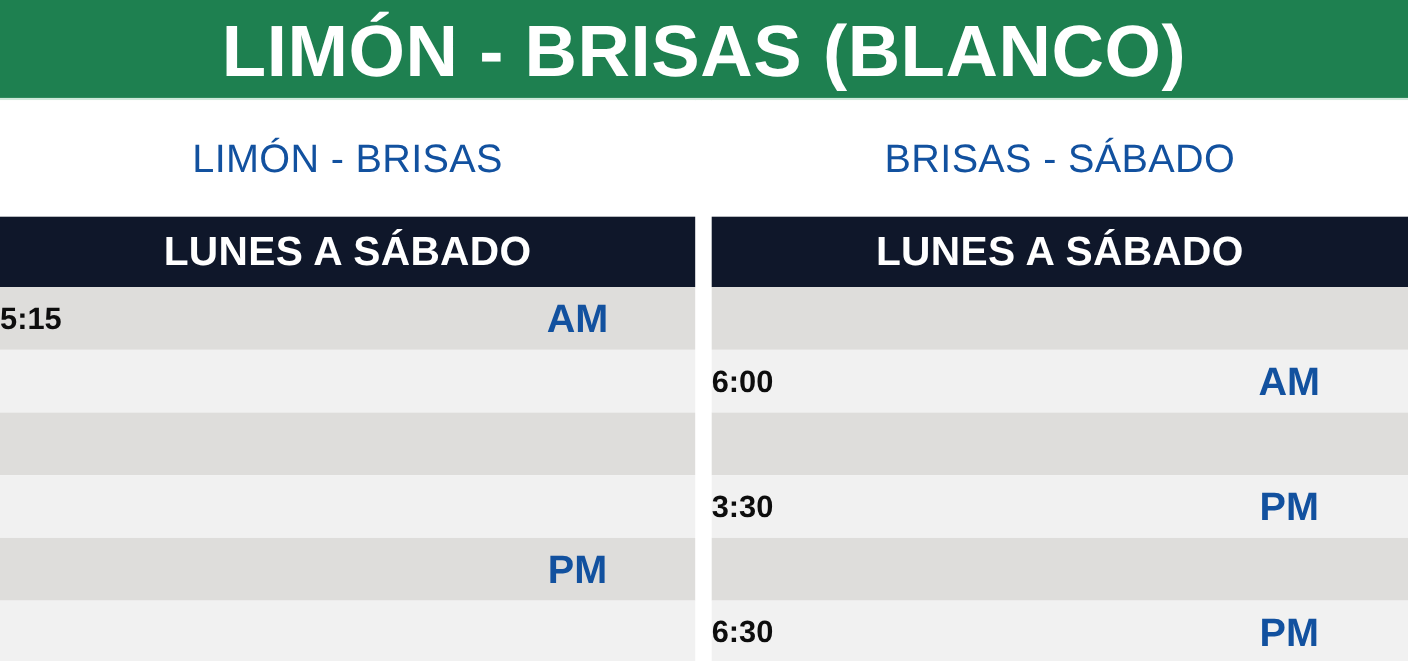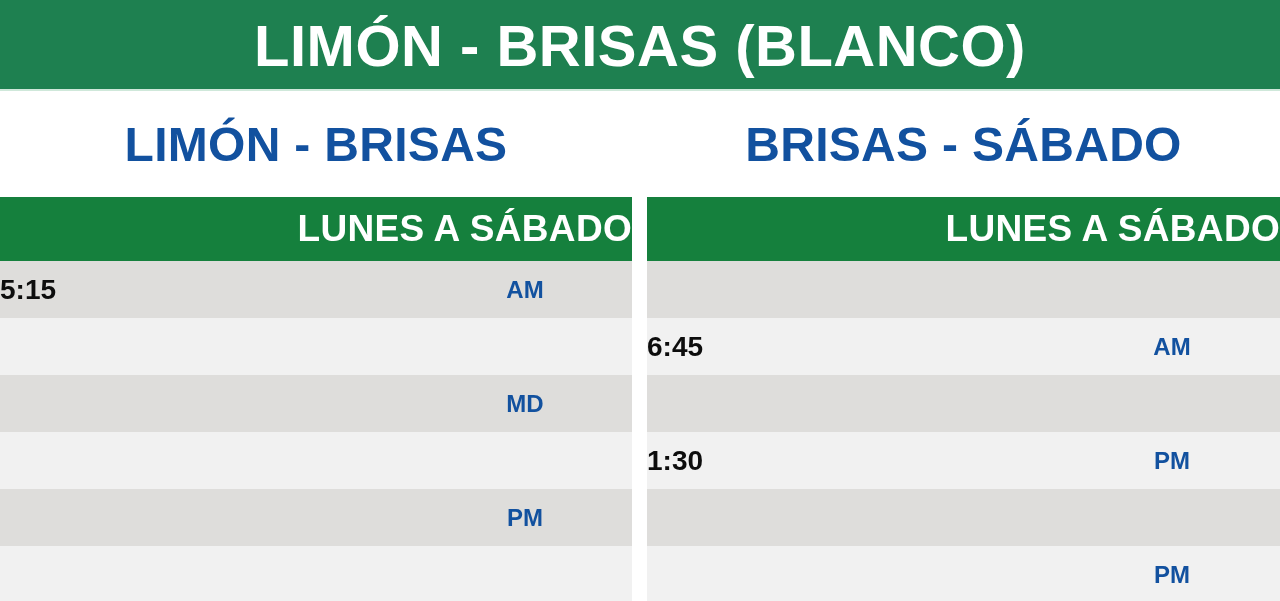--- a/index.html
+++ b/index.html
@@ -38,21 +38,21 @@
     content: "";
     position: absolute;
     left: 0;
     bottom: 0;
     width: 100%;
     height: 2px;
     background: #cfe8da;
   }
   .title-text {
     color: #ffffff;
-    font-size: 58px;
+    font-size: 66px;
     font-weight: bold;
     letter-spacing: 0.5px;
     line-height: 1;
     white-space: nowrap;
   }
 
   
   .columns {
     position: absolute;
     left: 0;
@@ -75,33 +75,33 @@
   .route-heading {
     height: 106px;
     display: flex;
     align-items: center;
     justify-content: center;
     background: #ffffff;
     box-sizing: border-box;
   }
   .route-heading-text {
     color: #12519f;
-    font-size: 48px;
-    font-weight: bold;
+    font-size: 36px;
+    font-weight: normal;
     letter-spacing: 0.3px;
     white-space: nowrap;
   }
 
   
   .day-band {
     height: 64px;
-    background: #15803d;
-    display: flex;
-    align-items: center;
-    justify-content: flex-end;
+    background: #0f172a;
+    display: flex;
+    align-items: center;
+    justify-content: center;
     box-sizing: border-box;
   }
   .day-band-text {
     color: #ffffff;
     font-size: 37px;
     font-weight: bold;
     letter-spacing: 0.3px;
     white-space: nowrap;
   }
 
@@ -129,21 +129,21 @@
     font-size: 28px;
     font-weight: bold;
     line-height: 1;
   }
   .row .meridiem {
     position: absolute;
     left: 466px;
     width: 118px;
     text-align: center;
     color: #12519f;
-    font-size: 24px;
+    font-size: 36px;
     font-weight: bold;
     line-height: 1;
   }
 </style>
 </head>
 <body>
 
 <div class="page">
 
   <div class="title-banner">
@@ -162,21 +162,20 @@
       <div class="rows">
         <div class="row stripe-dark">
           <span class="time">5:15</span>
           <span class="meridiem">AM</span>
         </div>
         <div class="row stripe-light empty">
           
           
         </div>
         <div class="row stripe-dark">
-          <span class="meridiem">MD</span>
         </div>
         <div class="row stripe-light empty">
           
           
         </div>
         <div class="row stripe-dark">
           <span class="meridiem">PM</span>
         </div>
         <div class="row stripe-light empty">
           
@@ -193,35 +192,36 @@
       </div>
       <div class="day-band">
         <div class="day-band-text">LUNES A SÁBADO</div>
       </div>
       <div class="rows">
         <div class="row stripe-dark empty">
           
           
         </div>
         <div class="row stripe-light">
-          <span class="time">6:45</span>
+          <span class="time">6:00</span>
           <span class="meridiem">AM</span>
         </div>
         <div class="row stripe-dark empty">
           
           
         </div>
         <div class="row stripe-light">
-          <span class="time">1:30</span>
+          <span class="time">3:30</span>
           <span class="meridiem">PM</span>
         </div>
         <div class="row stripe-dark empty">
           
           
         </div>
         <div class="row stripe-light">
+          <span class="time">6:30</span>
           <span class="meridiem">PM</span>
         </div>
       </div>
     </div>
 
   </div>
 </div>
 
 </body></html>

